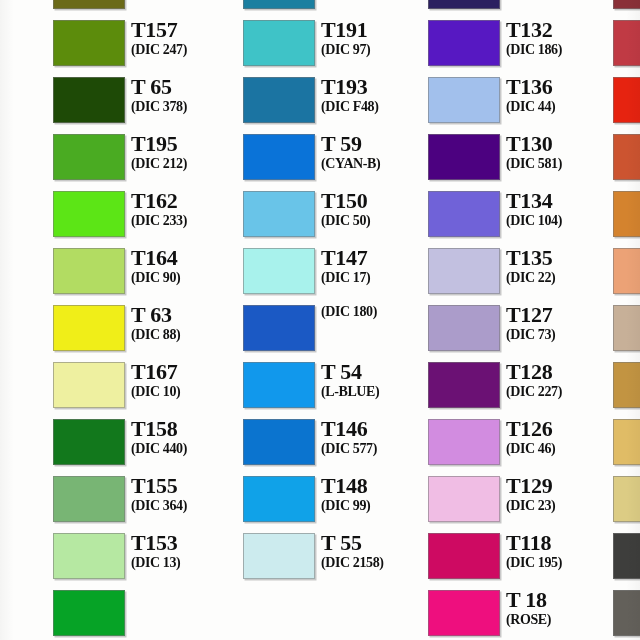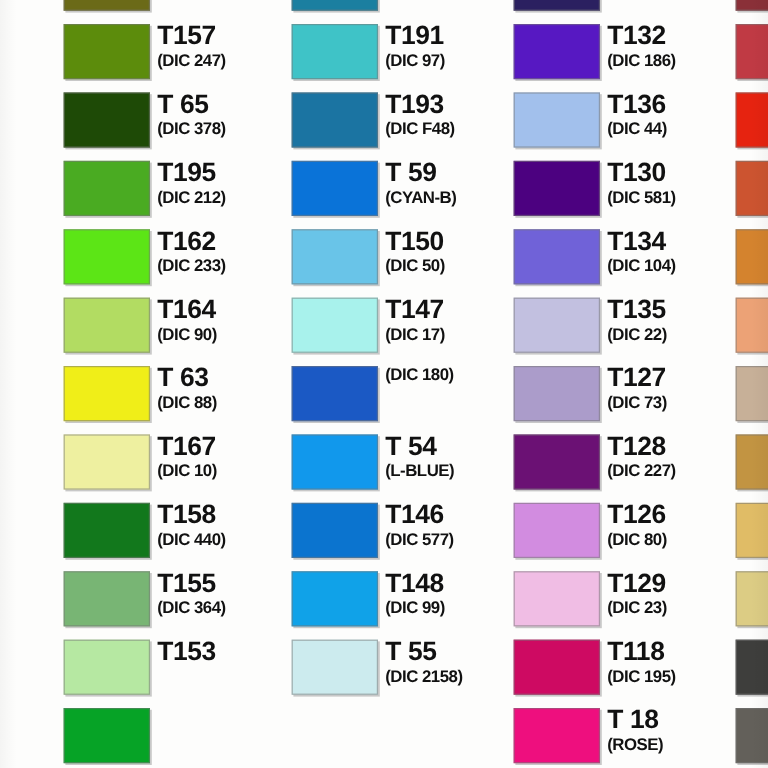--- a/index.html
+++ b/index.html
@@ -55,20 +55,21 @@
   }
 
   .labels {
     position: absolute;
     left: 78px;
     top: 3px;
     width: 112px;
     line-height: 1;
     color: #111111;
     white-space: nowrap;
+    font-family: Liberation Serif, serif;
   }
 
   .code {
     font-size: 22px;
     font-weight: bold;
     letter-spacing: -0.3px;
     line-height: 23px;
   }
 
   .ref {
@@ -228,20 +229,21 @@
           <div class="chip" style="background-color: rgb(120, 181, 116);"></div>
           <div class="labels">
             <div class="code">T155</div>
             <div class="ref">(DIC 364)</div>
           </div>
         </div>
         <div class="row">
           <div class="chip" style="background-color: rgb(182, 232, 162);"></div>
           <div class="labels">
             <div class="code">T153</div>
+            <div class="ref">(DIC 13)</div>
           </div>
         </div>
         <div class="row">
           <div class="chip" style="background-color: rgb(6, 163, 38);"></div>
         </div>
       </div>
       <div class="col col-2">
         <div class="row">
           <div class="chip" style="background-color: rgb(27, 127, 160);"></div>
         </div>
@@ -365,21 +367,21 @@
           <div class="chip" style="background-color: rgb(107, 17, 116);"></div>
           <div class="labels">
             <div class="code">T128</div>
             <div class="ref">(DIC 227)</div>
           </div>
         </div>
         <div class="row">
           <div class="chip" style="background-color: rgb(210, 140, 224);"></div>
           <div class="labels">
             <div class="code">T126</div>
-            <div class="ref">(DIC 80)</div>
+            <div class="ref">(DIC 46)</div>
           </div>
         </div>
         <div class="row">
           <div class="chip" style="background-color: rgb(240, 189, 228);"></div>
           <div class="labels">
             <div class="code">T129</div>
             <div class="ref">(DIC 23)</div>
           </div>
         </div>
         <div class="row">

